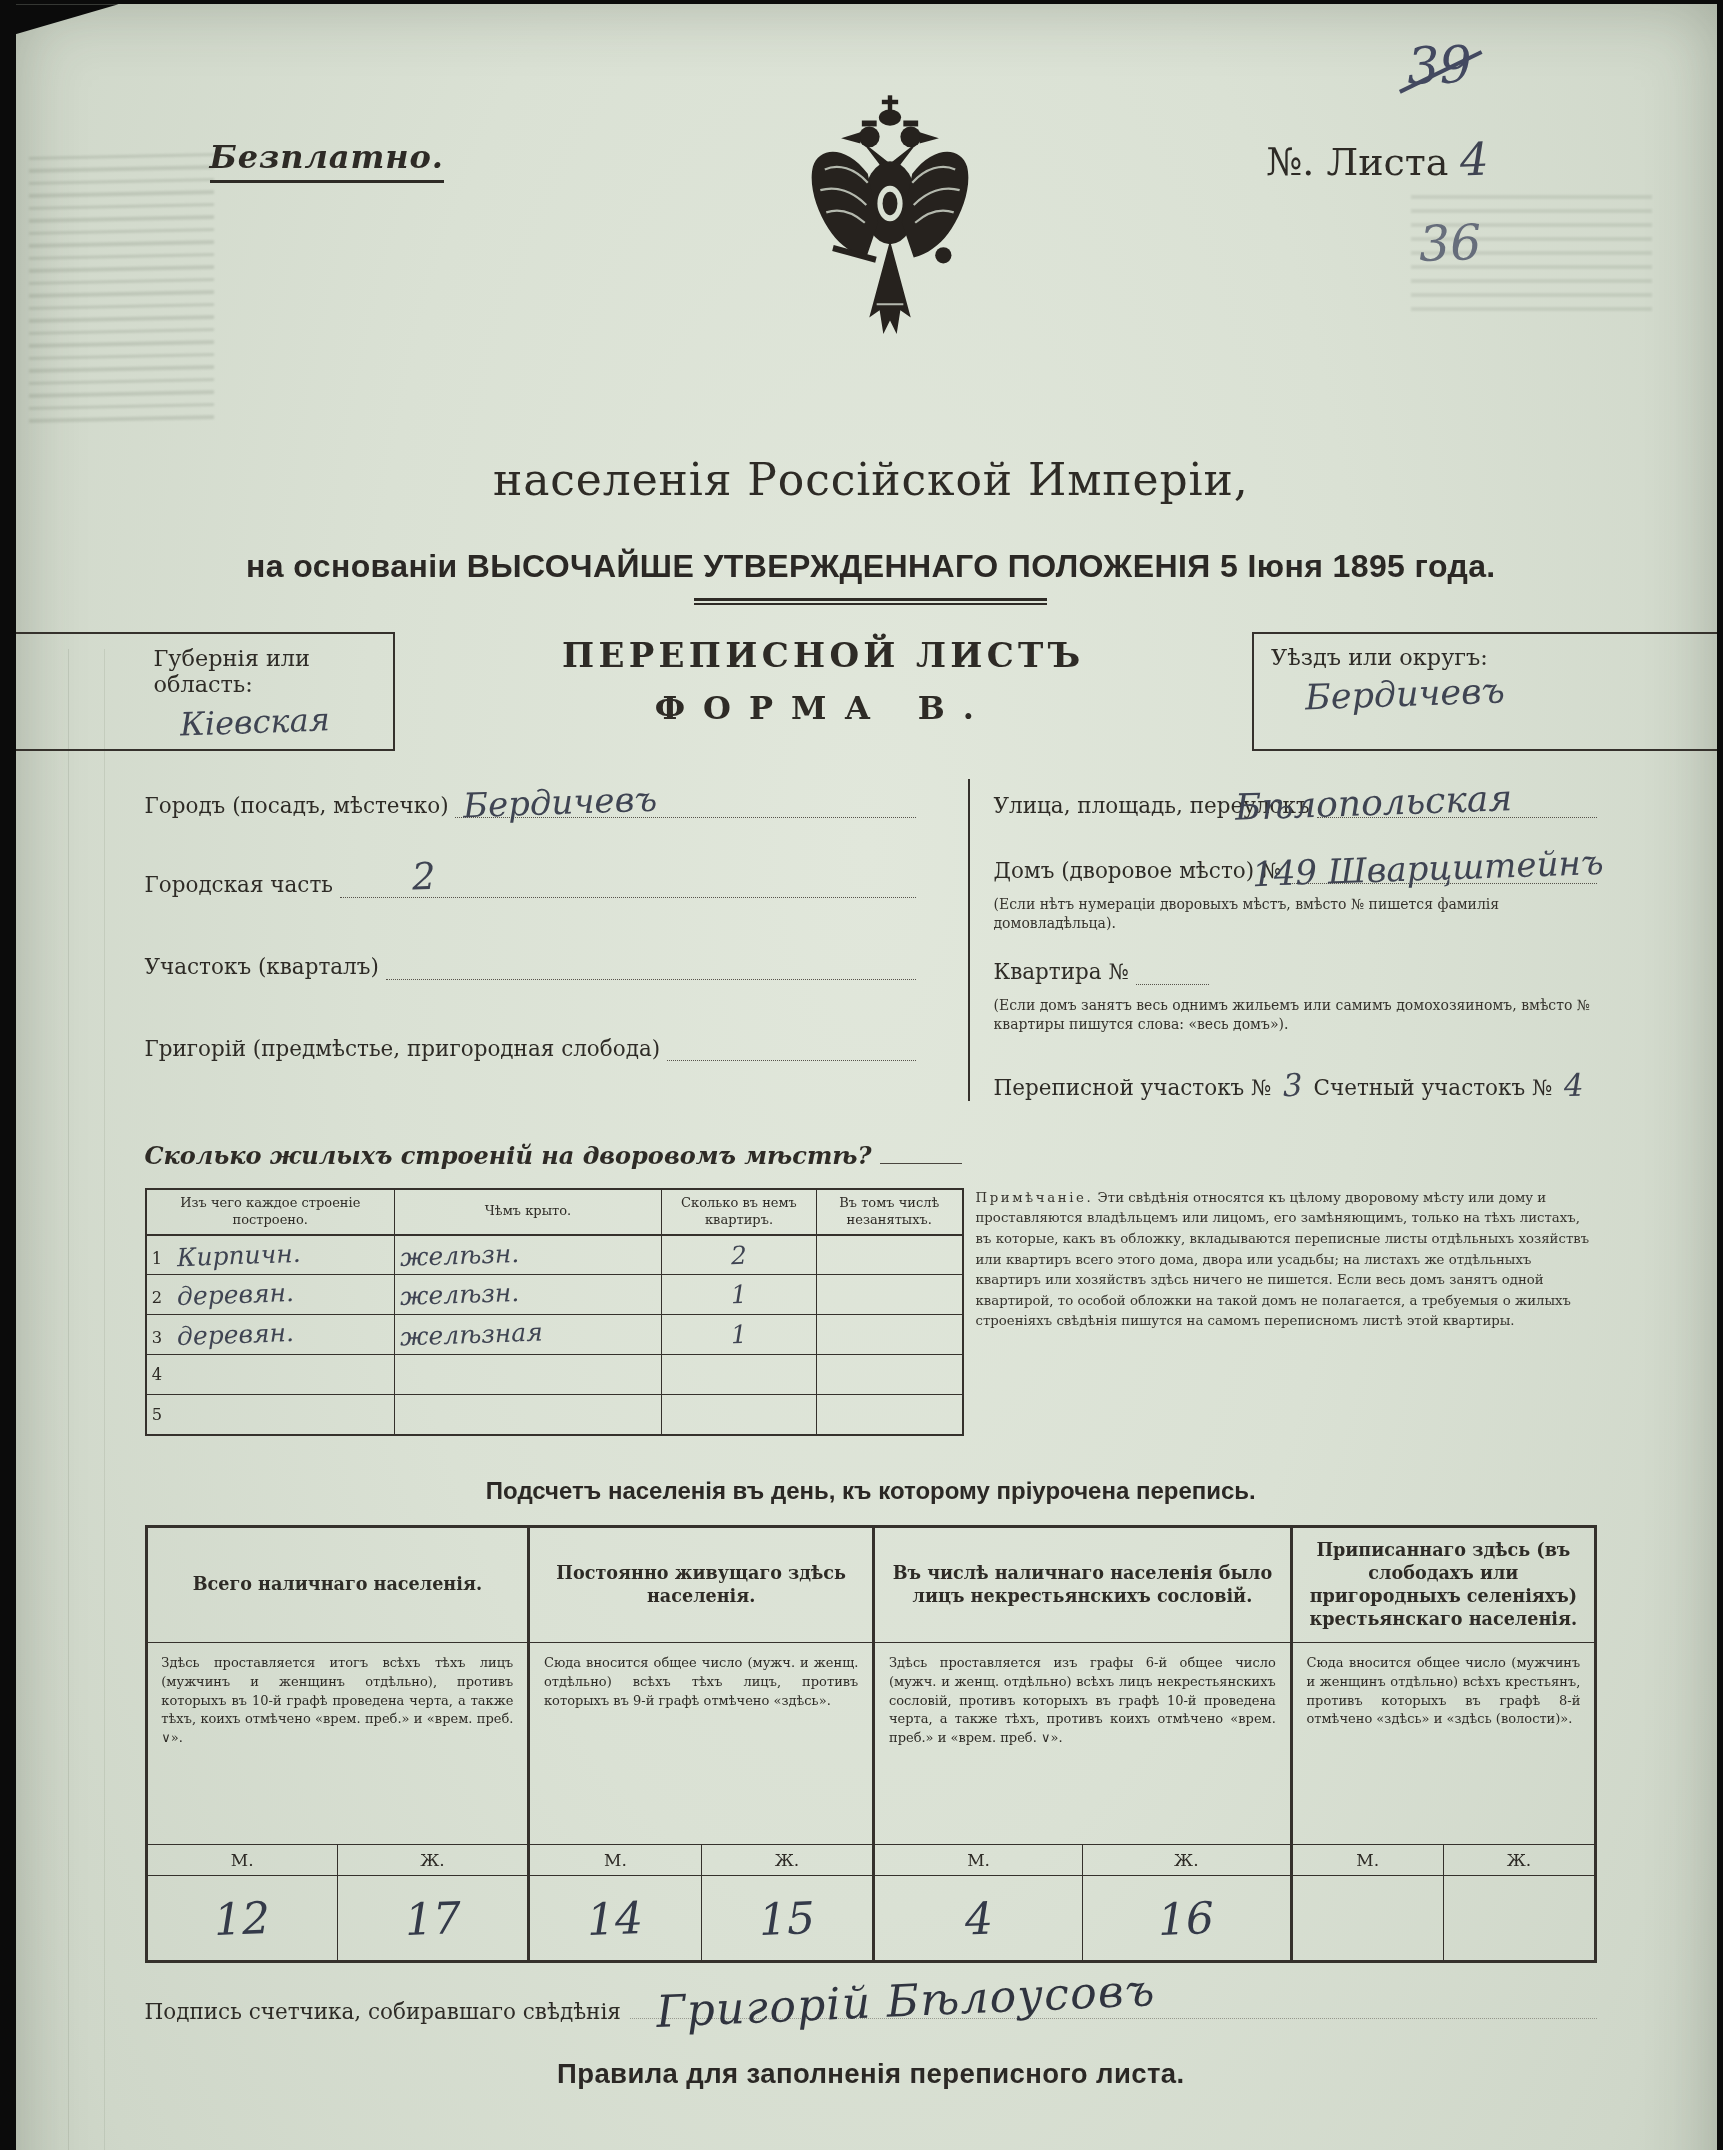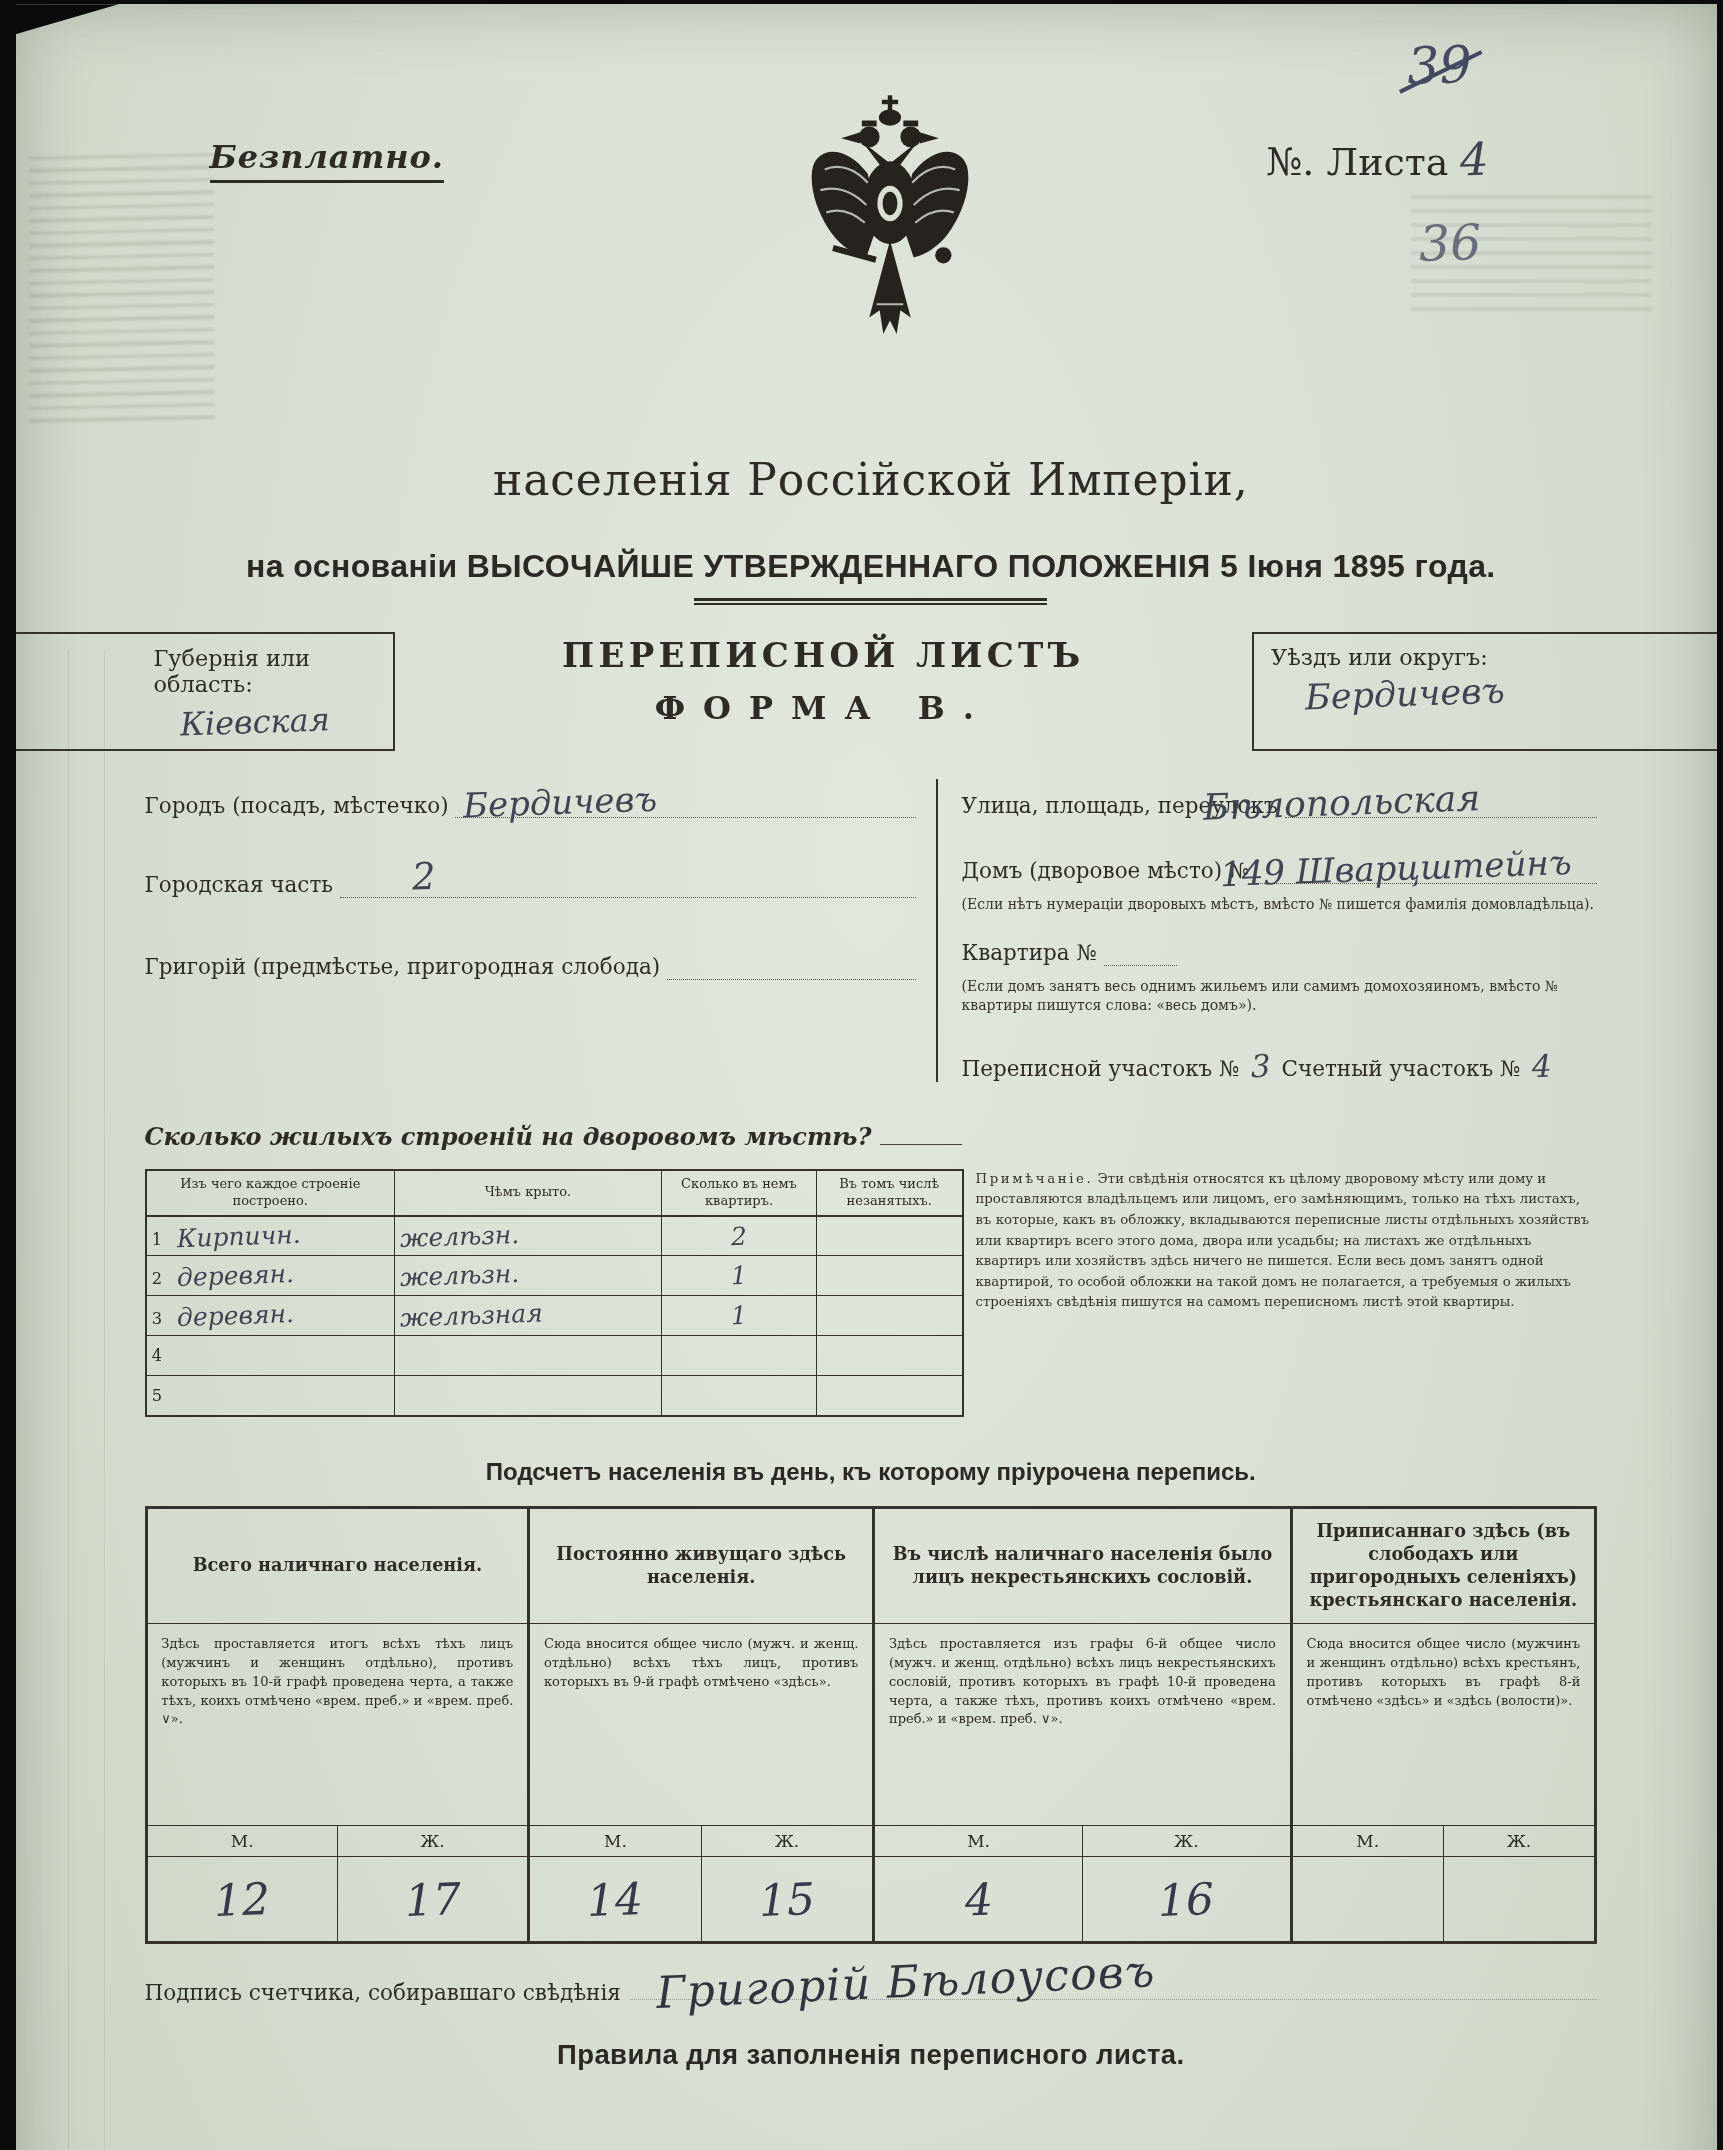--- a/index.html
+++ b/index.html
@@ -62,21 +62,21 @@
              border: 2.6px solid #35312c; border-left: none; font-size: 22.4px; }
   .fh-left .hw { font-size: 32px; margin: 6px 0 0 26px; }
   .fh-center { flex: 1; text-align: center; padding-top: 2.6px; }
   .fh-sheet { font-size: 34px; font-weight: bold; letter-spacing: 4.3px; }
   .fh-forma { font-size: 32px; font-weight: bold; letter-spacing: 18px; margin-top: 14.6px; }
   .fh-right { width: 465px; margin-right: -120px; padding: 9.5px 26px 6px 17px;
               border: 2.6px solid #35312c; border-right: none; font-size: 22.4px; }
   .fh-right .hw { font-size: 35px; margin: 4.3px 0 0 34px; }
 
   
-  .addr { display: flex; margin-top: 28px; }
+  .addr { display: flex; margin-top: 28px; gap: 32px; }
   .addr-l { width: 791px; padding-right: 20px; }
   .addr-r { flex: 1; border-left: 2.2px solid #35312c; padding-left: 24px; }
   .field { display: flex; align-items: flex-end; font-size: 21.5px; position: relative; line-height: 1.15; }
   .field .lbl { white-space: nowrap; }
   .dots { flex: 1 1 auto; border-bottom: 1.7px dotted #57534b; height: 1em; margin-left: 6.9px; min-width: 26px; }
   .dots.short { flex: 0 0 73px; }
   .fhw { position: absolute; bottom: 0.9px; font-size: 34px; }
   .hw-city   { left: 318px;  bottom: -3.4px; }
   .hw-part   { left: 267px;  bottom: -0.9px; font-size: 37px; }
   .hw-street { left: 241px;  bottom: -5.2px; font-size: 36px; }
@@ -212,20 +212,24 @@
       <div class="addr-l">
         <div class="field mt1">
           <span class="lbl">Городъ (посадъ, мѣстечко)</span>
           <span class="dots"></span>
           <span class="hw fhw hw-city">Бердичевъ</span>
         </div>
         <div class="field mt2">
           <span class="lbl">Городская часть</span>
           <span class="dots"></span>
           <span class="hw fhw hw-part">2</span>
+        </div>
+        <div class="field mt3">
+          <span class="lbl">Участокъ (кварталъ)</span>
+          <span class="dots"></span>
         </div>
         <div class="field mt3">
           <span class="lbl">Григорій (предмѣстье, пригородная слобода)</span>
           <span class="dots"></span>
         </div>
       </div>
 
       <div class="addr-r">
         <div class="field mt1">
           <span class="lbl">Улица, площадь, переулокъ</span>

